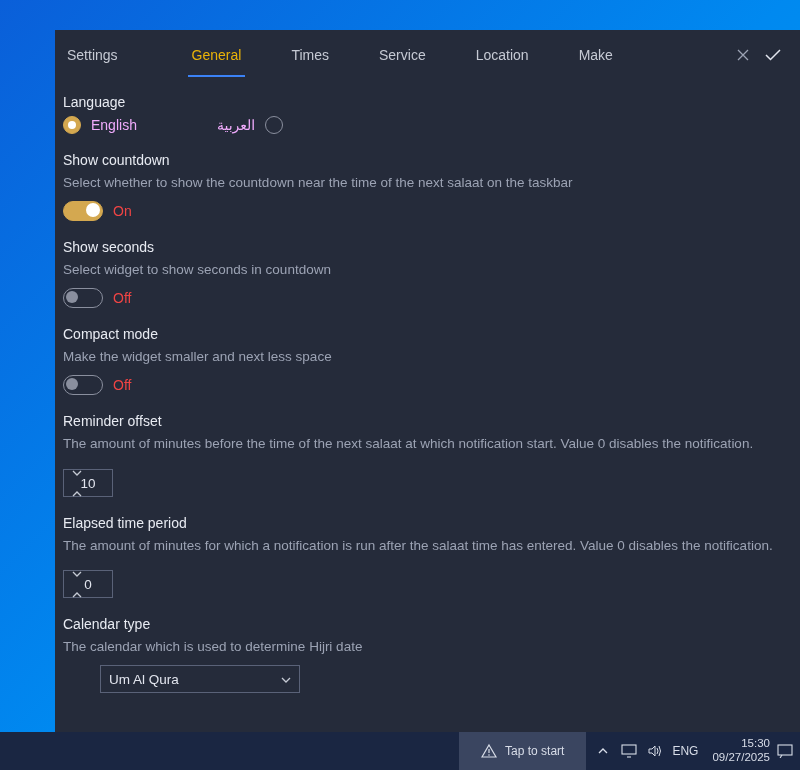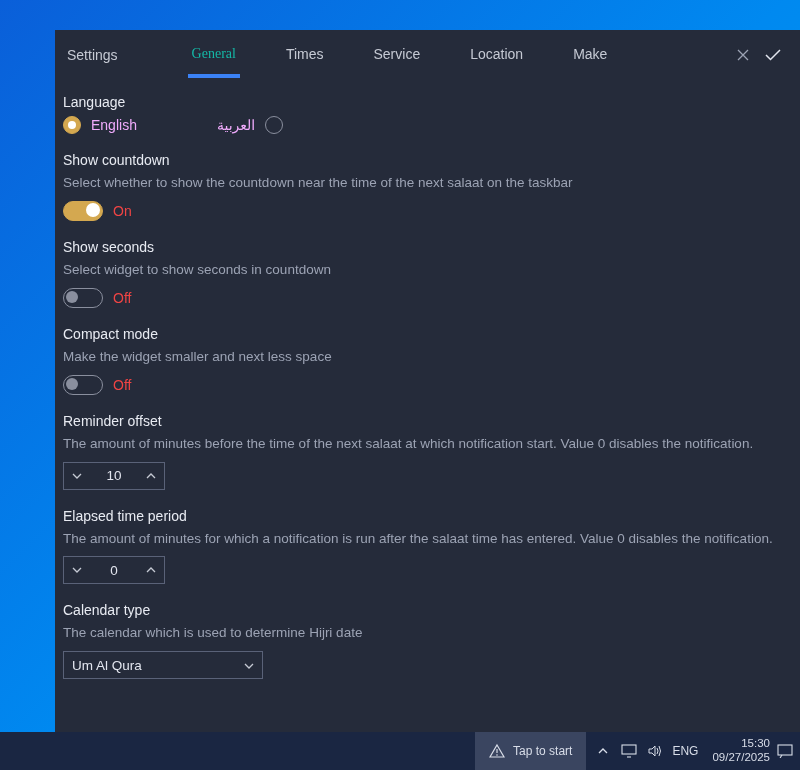--- a/index.html
+++ b/index.html
@@ -17,21 +17,21 @@
   display: flex; flex-direction: column;
 }
 .titlebar {
   display: flex; align-items: center;
   height: 50px;
   padding: 12px 12px;
 }
 .titlebar-title { color: #c6cad4; font-size: 14px; padding-left: 0; }
 .tabs { display: flex; margin-left: 70px; gap: 42px; }
 .tab { color: #c6cad4; font-size: 14px; cursor: pointer; padding: 14px 4px 12px; }
-.tab.active { color: #14b8a6; border-bottom: 4px solid #3b82f6; font-family: Liberation Serif, serif; }
+.tab.active { color: #eab308; border-bottom: 2px solid #3b82f6; }
 .titlebar-spacer { flex: 1; }
 .titlebar-btn { width: 30px; height: 50px; display: flex; align-items: center; justify-content: center; color: #c6cad4; cursor: pointer; }
 .content {
   flex: 1; overflow-y: auto;
   padding: 14px 8px 14px 8px;
   color: #c6cad4;
 }
 .content::-webkit-scrollbar { width: 6px; }
 .content::-webkit-scrollbar-thumb { background: #5a6278; }
 .section { margin-bottom: 18px; }
@@ -55,48 +55,48 @@
 }
 .toggle .knob {
   position: absolute; top: 2px; left: 2px;
   width: 12px; height: 12px; border-radius: 50%; background: #8a8f9e;
 }
 .toggle.on { background: #d4a850; border-color: #d4a850; }
 .toggle.on .knob { background: #fff; left: auto; right: 2px; width: 14px; height: 14px; top: 1px; }
 .toggle-label { font-size: 14px; color: #ef4444; }
 .spinner {
   display: inline-flex; align-items: stretch;
-  border: 1px solid #5a6278; height: 28px;
+  border: 1px solid #5a6278; height: 28px; flex-direction: column;
 }
 .spinner .arrow {
   width: 26px; display: flex; align-items: center; justify-content: center;
   color: #c6cad4; cursor: pointer; font-size: 11px;
 }
 .spinner .val {
   width: 48px; display: flex; align-items: center; justify-content: center;
   color: #e2e5ee; font-size: 13.5px;
 }
 .select {
   display: inline-flex; align-items: center; justify-content: space-between;
   border: 1px solid #5a6278; height: 28px; width: 200px;
-  padding: 0 8px; cursor: pointer;
+  padding: 0 8px; cursor: pointer; margin-left: 37px;
 }
 .select .sel-val { color: #e2e5ee; font-size: 13.5px; }
 .select .chev { color: #c6cad4; font-size: 11px; }
 
 
 .taskbar {
   position: absolute; left: 0; right: 0; bottom: 0; height: 38px;
   background: #1a2642; display: flex; align-items: center;
   color: #d8dde8; font-size: 12px;
 }
 .taskbar-spacer { flex: 1; }
 .task-pill {
   display: flex; align-items: center; gap: 8px;
-  background: #3a4560; padding: 0 14px; height: 38px;
+  background: #3a4560; padding: 0 22px; height: 38px;
 }
 .tray { display: flex; align-items: center; gap: 8px; padding: 0 8px; }
 .tray-icon { width: 18px; display:flex; align-items:center; justify-content:center; }
 .clock { text-align: right; line-height: 1.2; font-size: 11.5px; padding: 0 6px; }
 .notif { width: 24px; display:flex; align-items:center; justify-content:center; padding-right:6px;}
 </style>
 </head>
 <body>
 
 <div class="window">

